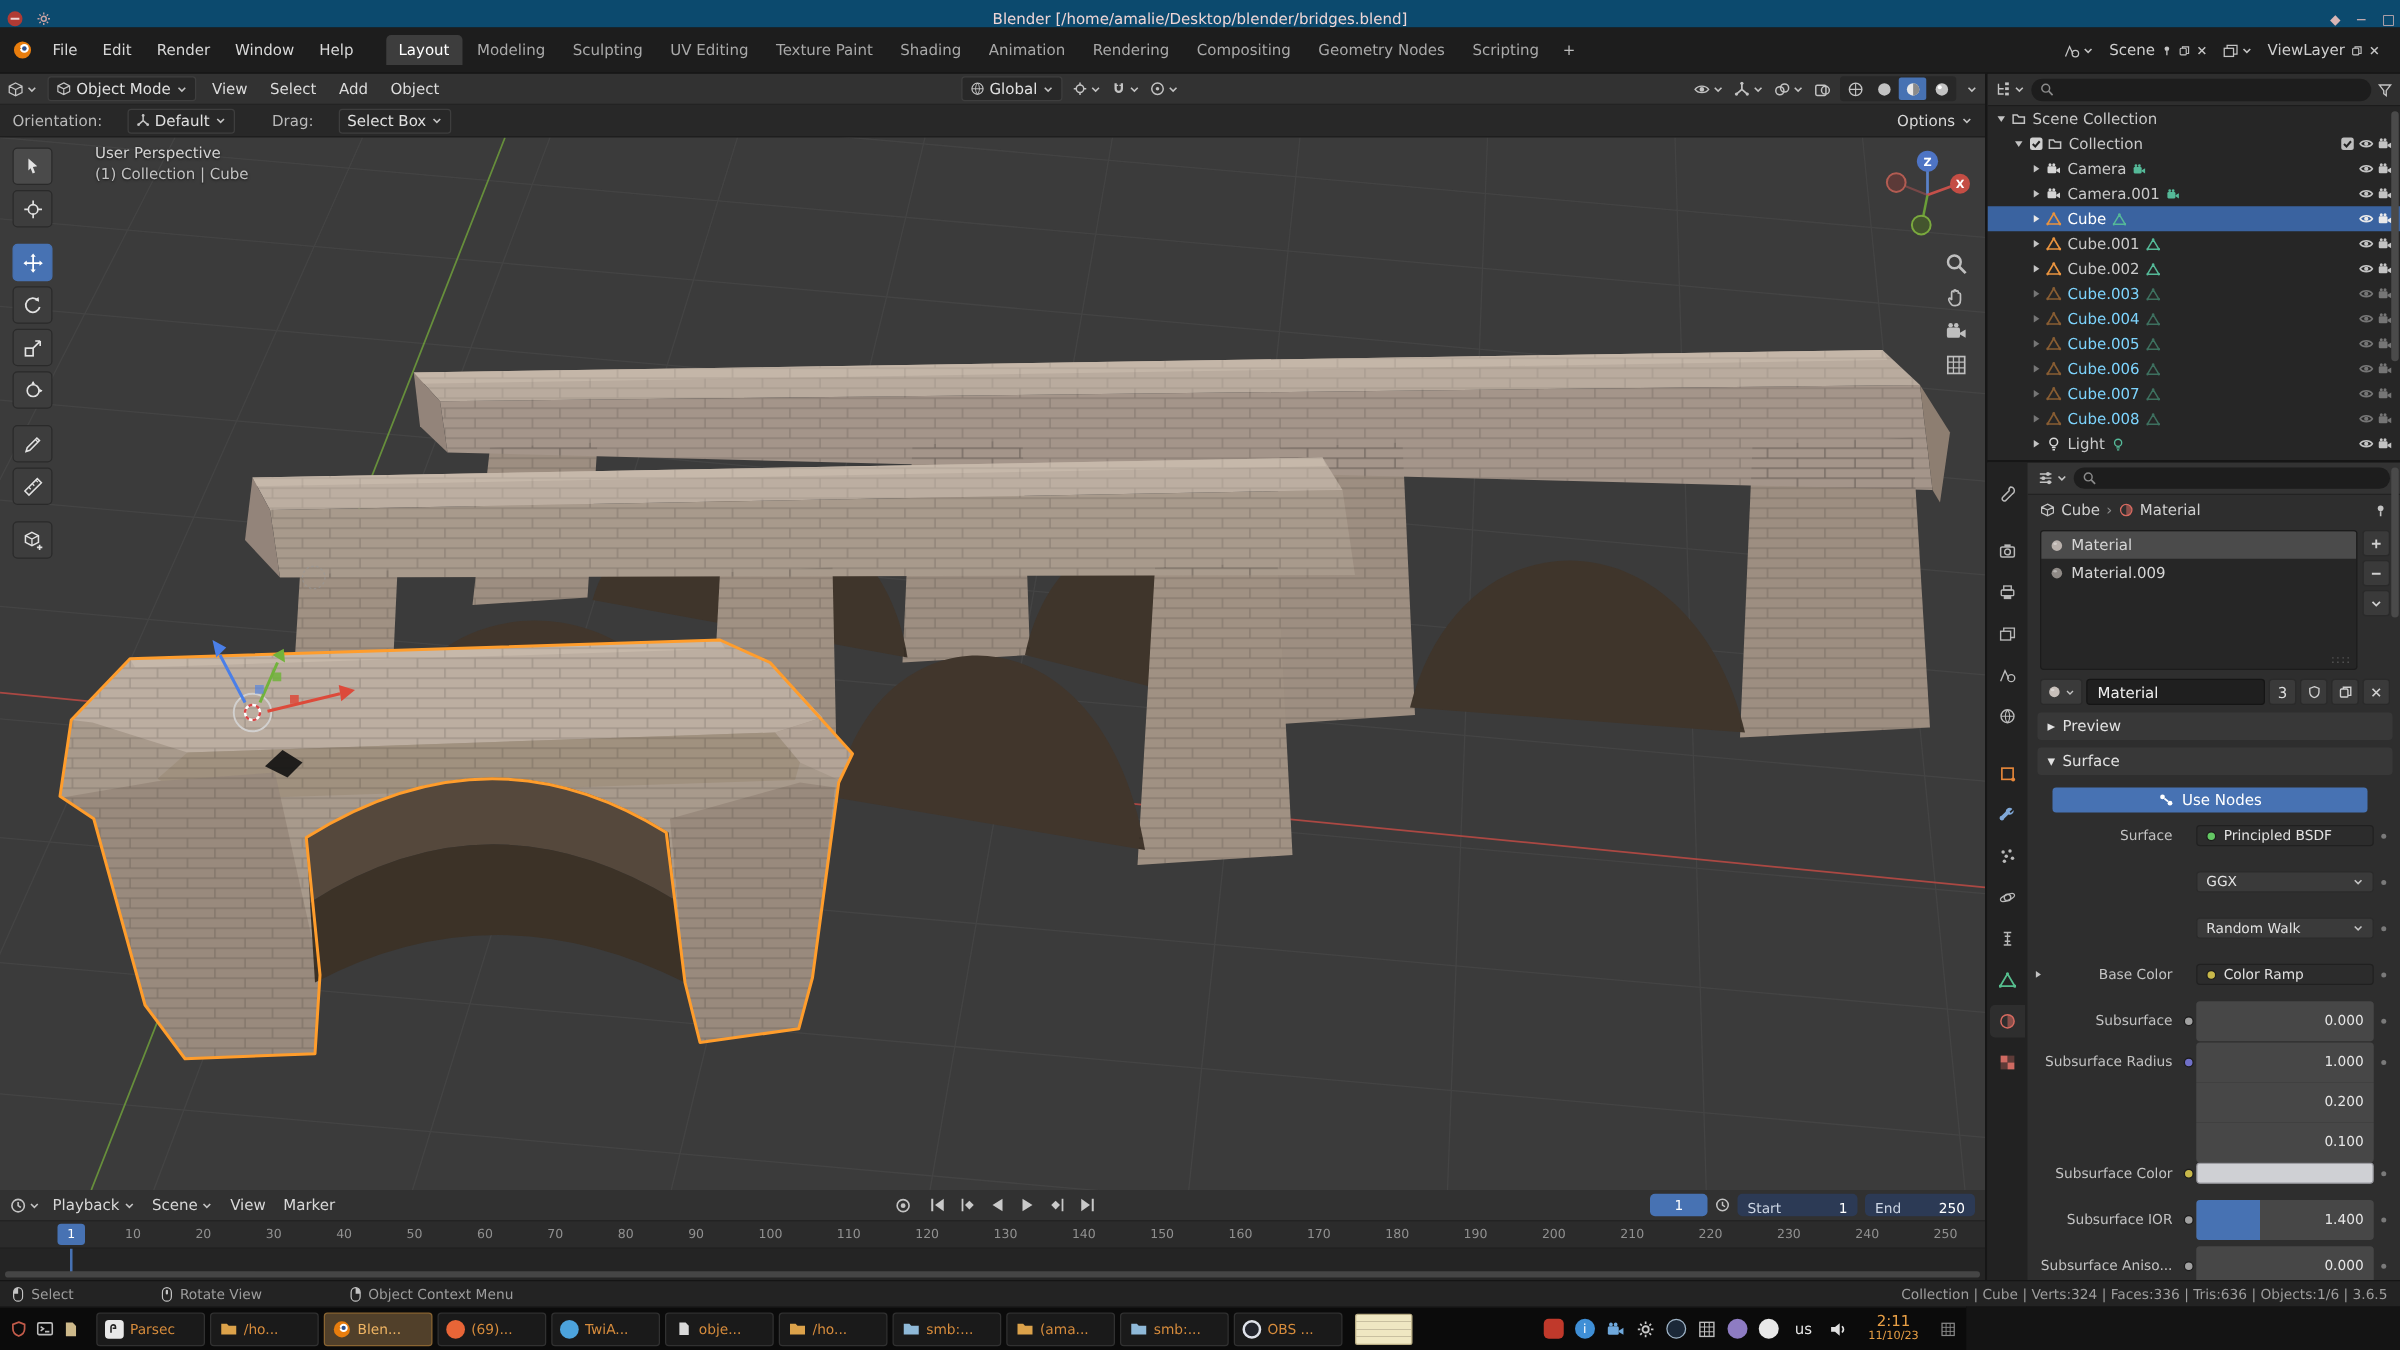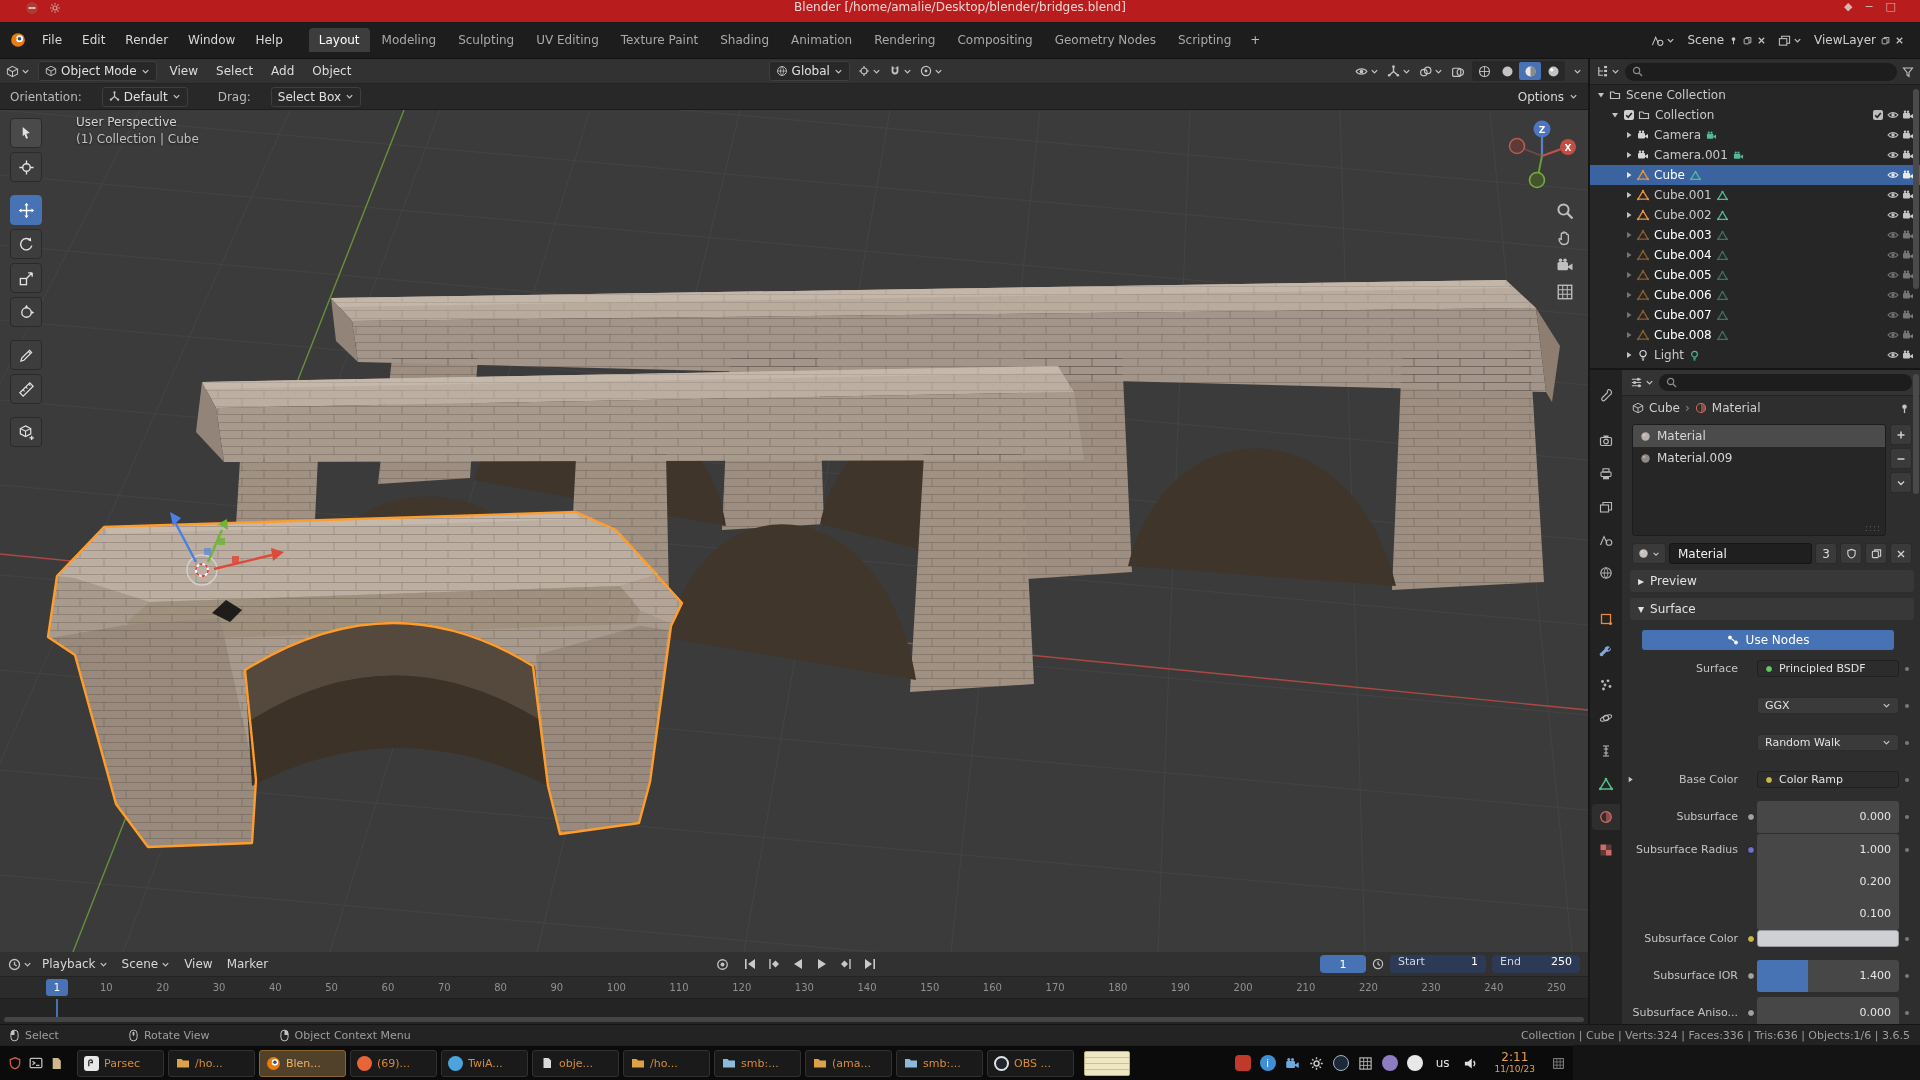--- a/index.html
+++ b/index.html
@@ -3,21 +3,21 @@
 <meta charset="utf-8">
 <style>
   *{box-sizing:border-box;margin:0;padding:0}
   html,body{width:1920px;height:1080px;overflow:hidden}
   body{font-family:"DejaVu Sans","Liberation Sans",sans-serif;font-size:12px;color:#d2d2d2;background:#141414}
   #root{position:absolute;inset:0;width:1920px;height:1080px;background:#141414}
   .sp{flex:1 1 auto}
   svg{display:block}
   .ic{color:#c3c3c3}
   
-  #titlebar{position:absolute;left:0;top:0;width:1920px;height:22px;background:#b91c1c;display:flex;align-items:flex-start;padding:0 24px;color:#e7c9c9}
+  #titlebar{position:absolute;left:0;top:0;width:1920px;height:22px;background:#0c4a6e;display:flex;align-items:flex-end;padding:0 4px;color:#e7c9c9}
   #titlebar .t-ic{width:15px;height:15px;margin-right:8px;display:flex;align-items:center;justify-content:center;font-size:11px}
   #titlebar .title{position:absolute;left:0;right:0;text-align:center;font-size:12px;color:#efd6d6;pointer-events:none}
   #titlebar .wbtns{margin-left:auto;display:flex;gap:12px;color:#d9b6b6;font-size:11px;z-index:2}
   
   #topbar{position:absolute;left:0;top:22px;width:1920px;height:37px;background:#1d1d1d;border-bottom:1px solid #131313;display:flex;align-items:center;padding:0 10px;gap:4px}
   .menu-item{padding:4px 8px;color:#d8d8d8;border-radius:3px;cursor:default}
   .ws-tabs{display:flex;align-items:center;margin-left:14px;gap:2px}
   .ws-tab{padding:5px 10px;color:#a9a9a9;border-radius:4px 4px 0 0;white-space:nowrap}
   .ws-tab.active{background:#3d3d3d;color:#fff}
   .ws-tab.add{color:#bdbdbd;padding:5px 7px}
@@ -45,34 +45,34 @@
   #nav-gizmo{position:absolute;right:8px;top:6px}
   #nav-btns{position:absolute;right:14px;top:92px;display:flex;flex-direction:column;gap:9px;color:#bfbfbf}
   .gz{fill:#fff;font-size:9px;font-weight:bold;text-anchor:middle}
   
   #timeline{position:absolute;left:0;top:952px;width:1588px;height:72px}
   #tl-header{height:25px;background:#313131;border-bottom:1px solid #232323;display:flex;align-items:center;padding:0 8px;gap:6px}
   .tl-menu{color:#d8d8d8;display:flex;align-items:center;gap:3px;padding:2px 4px}
   .transport{display:flex;align-items:center;gap:3px;color:#c9c9c9}
   .tp-btn{width:21px;height:18px;display:flex;align-items:center;justify-content:center;border-radius:3px}
   .frame-field{width:46px;height:18px;background:#4772b3;border-radius:4px;color:#fff;display:flex;align-items:center;justify-content:center;font-size:11px}
-  .range-field{height:18px;background:#2c3a55;border-radius:4px;color:#cdd6e4;display:flex;align-items:flex-start;justify-content:space-between;padding:0 8px;font-size:11px}
+  .range-field{height:18px;background:#2c3a55;border-radius:4px;color:#cdd6e4;display:flex;align-items:flex-end;justify-content:space-between;padding:0 8px;font-size:11px}
   #tl-ruler{position:relative;height:22px;background:#2b2b2b;border-bottom:1px solid #1f1f1f}
   .ruler-nums{position:absolute;left:100px;right:22px;top:0;bottom:0;display:flex;justify-content:space-between;align-items:center;color:#909090;font-size:10px}
   .cur-frame{position:absolute;left:46px;top:2px;width:22px;height:17px;background:#4772b3;border-radius:3px;color:#fff;font-size:10px;display:flex;align-items:center;justify-content:center}
   #tl-tracks{position:relative;height:25px;background:#242424}
   .cur-line{position:absolute;left:56px;top:0;bottom:6px;width:2px;background:#4772b3}
   .tl-scroll{position:absolute;left:4px;right:4px;bottom:2px;height:5px;background:#454545;border-radius:3px}
   
   #outliner{position:absolute;left:1588px;top:59px;width:332px;height:309px;background:#262626;border-left:2px solid #161616;overflow:hidden}
   #ol-header{height:26px;display:flex;align-items:center;gap:5px;padding:0 6px;background:#2e2e2e;border-bottom:1px solid #1c1c1c}
   .ol-search{flex:1;height:18px;background:#1d1d1d;border-radius:9px;display:flex;align-items:center;padding:0 7px;color:#8a8a8a}
   .ol-row{height:20px;display:flex;align-items:center;gap:3px;padding-right:6px;color:#c9c9c9;white-space:nowrap}
   .ol-row.sel{background:#3a63a0;color:#fff}
-  .ol-row.dis{color:#ffffff}
+  .ol-row.dis{color:#7dd3fc}
   .ol-row.dis .oi{opacity:.5}
   .d0{padding-left:6px}.d1{padding-left:20px}.d2{padding-left:34px}
   .oi{flex:0 0 auto}
   .ol-label{margin:0 2px}
   .badge{color:#55b998}
   .meshi{color:#e8933f}.cami{color:#d5d5d5}.bulbi{color:#d8d8d8}
   
   #properties{position:absolute;left:1588px;top:368px;width:332px;height:656px;background:#2e2e2e;border-left:2px solid #161616;border-top:2px solid #161616;overflow:hidden}
   #ptabs{position:absolute;left:0;top:0;width:32px;height:100%;background:#222;display:flex;flex-direction:column;align-items:center;padding-top:12px;gap:7px}
   .ptab{width:28px;height:26px;display:flex;align-items:center;justify-content:center;color:#b9b9b9;border-radius:4px 0 0 4px}

